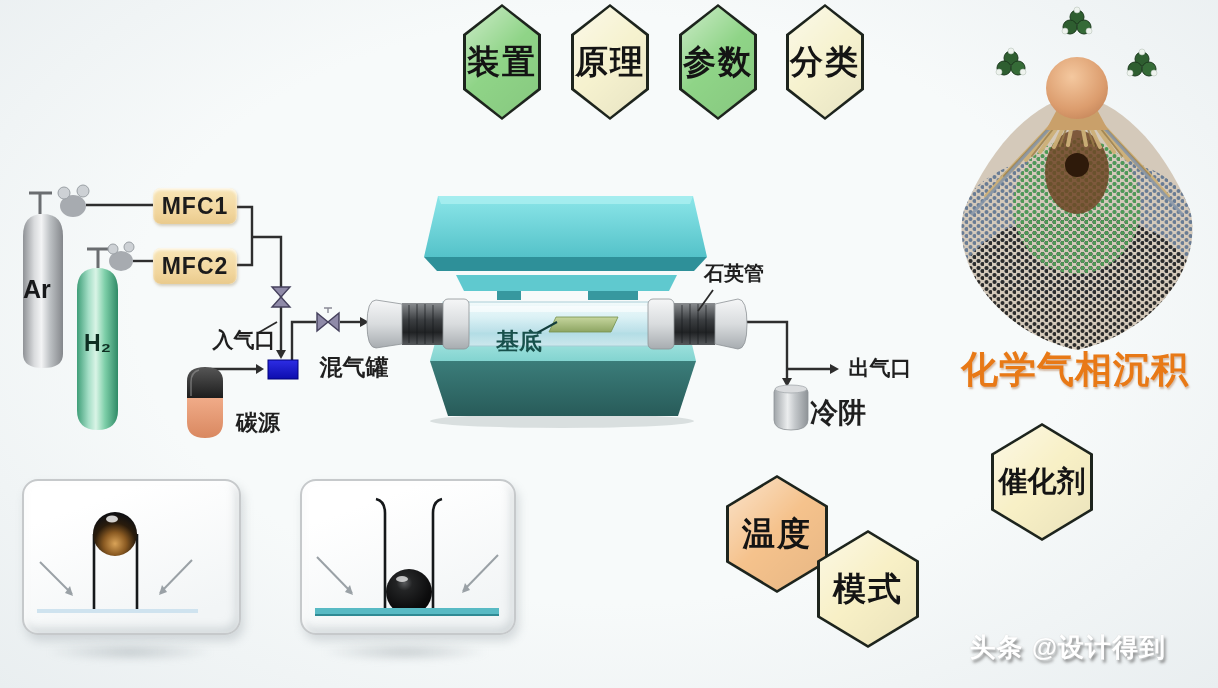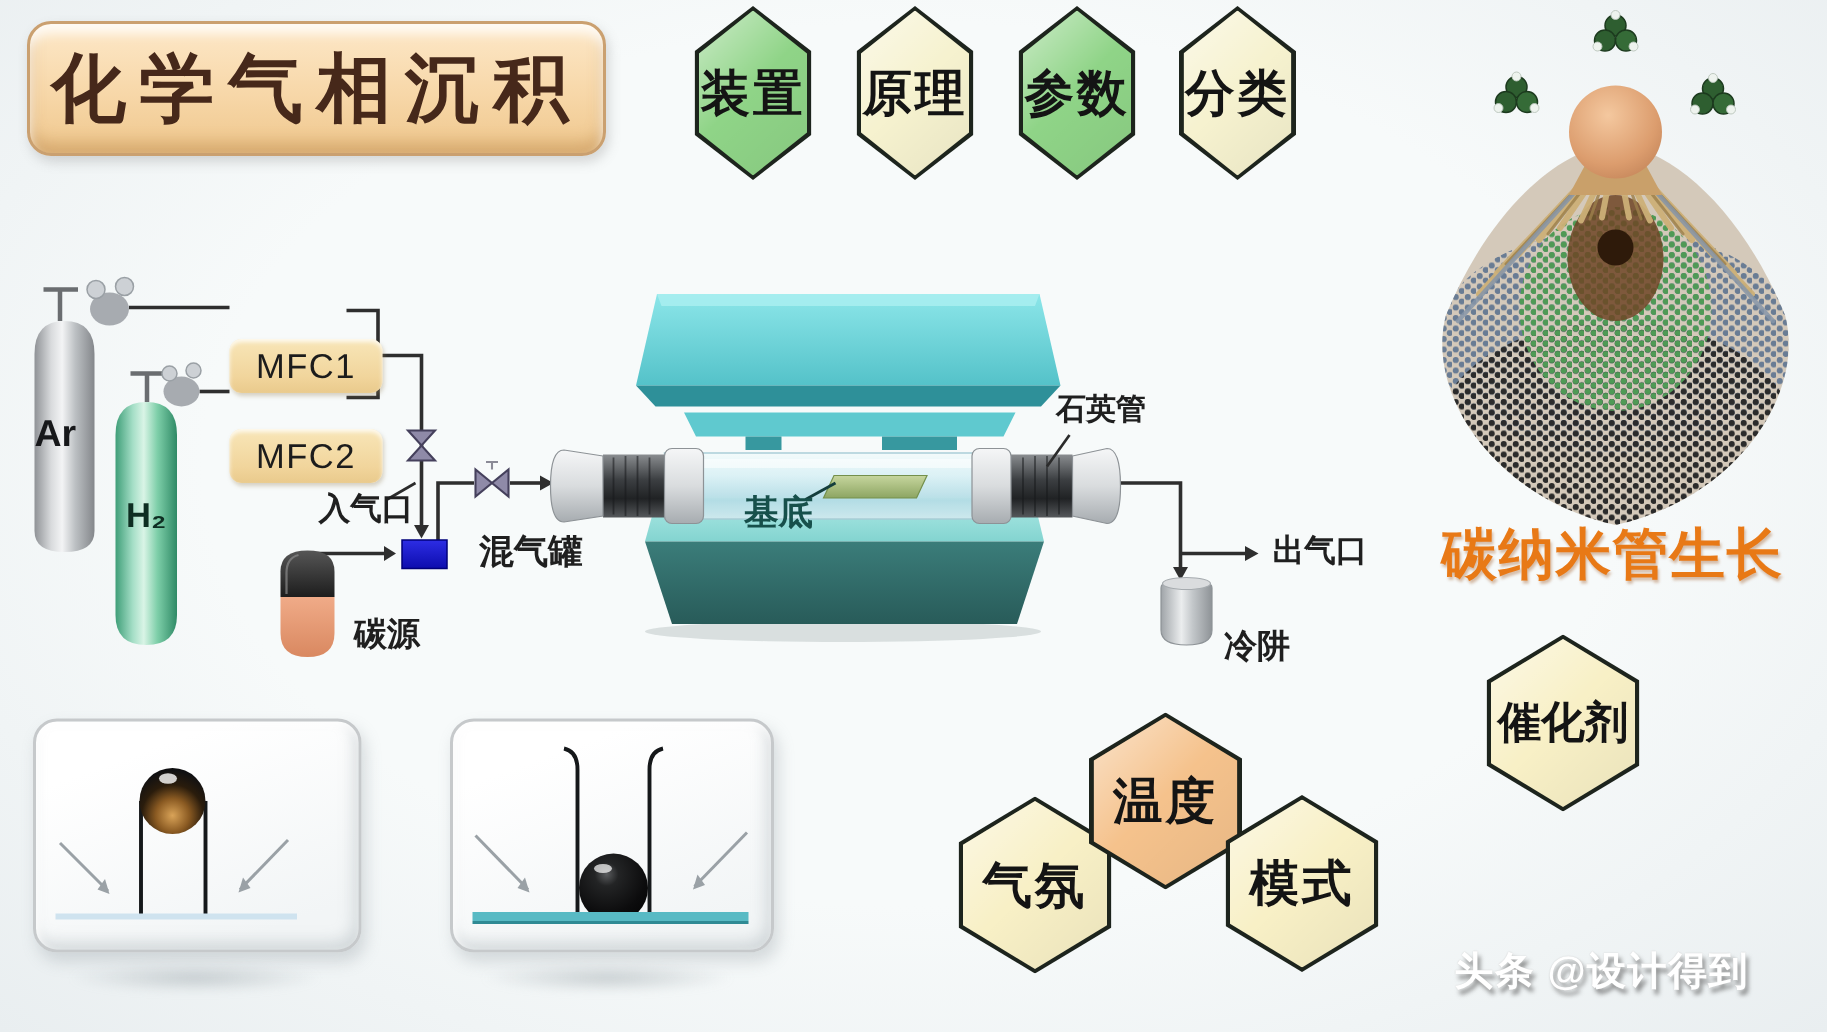--- a/index.html
+++ b/index.html
@@ -26,25 +26,25 @@
   .hex-fill{position:absolute;inset:3px;
     clip-path:polygon(50% 0,100% 26%,100% 74%,50% 100%,0 74%,0 26%);
     background-image:linear-gradient(135deg,rgba(255,255,255,.55),rgba(255,255,255,0) 48%,rgba(0,0,0,.06));}
   .hex-label{position:absolute;inset:0;display:flex;align-items:center;justify-content:center;
     font-size:33px;font-weight:bold;color:#141414;letter-spacing:2px;}
   .hex-label.small{font-size:29px;letter-spacing:0;}
   
   .lbl{position:absolute;font-weight:bold;color:#1f1f1f;text-align:center;line-height:1.05;}
   
   .mfc{
-    position:absolute;width:102px;height:36px;border-radius:8px;
+    position:absolute;width:84px;height:36px;border-radius:8px;
     background:linear-gradient(180deg,#f8e6b8 0%,#f1d59c 70%,#e9ca8c 100%);
     box-shadow:inset 0 2px 3px rgba(255,255,255,.8), 1px 2px 3px rgba(150,130,90,.35);
     display:flex;align-items:center;justify-content:center;
-    font-weight:400;font-size:23px;color:#1c1c1c;letter-spacing:1px;margin-top:38px;
+    font-weight:700;font-size:23px;color:#1c1c1c;letter-spacing:1px;
   }
   
   .card{
     position:absolute;border-radius:16px;
     background:linear-gradient(160deg,#ffffff 20%,#f2f5f6 85%);
     border:2px solid #c6c9cb;
     box-shadow:inset 2px 3px 6px rgba(255,255,255,.9), inset -3px -5px 10px rgba(150,160,165,.35), 3px 6px 10px rgba(140,150,155,.3);
   }
   .refl{position:absolute;border-radius:50%;
     background:radial-gradient(ellipse,rgba(150,160,165,.45),rgba(150,160,165,0) 70%);
@@ -300,23 +300,20 @@
     </g>
 
     <polygon points="140,104 174,104 188,130 126,130" fill="#c9a06a"></polygon>
     <circle cx="157" cy="88" r="31" fill="url(#gBall)"></circle>
 
     <use href="#mol" x="157" y="23"></use>
     <use href="#mol" x="91" y="64"></use>
     <use href="#mol" x="222" y="65"></use>
   </svg>
 
-  <div class="title-box">
-    <span>化学气相沉积</span>
-  </div>
 
   <div class="hex" style="left:463px;top:4px">
     <div class="hex-border"></div>
     <div class="hex-fill" style="background-color: rgb(143, 212, 135);"></div>
     <div class="hex-label">装置</div>
   </div>
   <div class="hex" style="left:679px;top:4px">
     <div class="hex-border"></div>
     <div class="hex-fill" style="background-color: rgb(143, 212, 135);"></div>
     <div class="hex-label">参数</div>
@@ -340,23 +337,23 @@
   </div>
 
   <div class="lbl" style="left:23px;top:276px;width:24px;font-size:25px;color:#17181a">Ar</div>
   <div class="lbl" style="left:77px;top:331px;width:41px;font-size:23px;color:#0e2e22">H₂</div>
   <div class="lbl" style="left:211px;top:329px;width:66px;font-size:21px">入气口</div>
   <div class="lbl" style="left:304px;top:355px;width:100px;font-size:23px">混气罐</div>
   <div class="lbl" style="left:228px;top:411px;width:60px;font-size:22px">碳源</div>
   <div class="lbl" style="left:696px;top:263px;width:76px;font-size:20px">石英管</div>
   <div class="lbl" style="left:489px;top:329px;width:60px;font-size:23px;color:#17504b">基底</div>
   <div class="lbl" style="left:844px;top:357px;width:72px;font-size:21px">出气口</div>
-  <div class="lbl" style="left:810px;top:419px;width:56px;font-size:22px">冷阱</div>
-
-  <div class="cnt-caption">碳纳米管生长</div>
+  <div class="lbl" style="left:810px;top:398px;width:56px;font-size:28px">冷阱</div>
+
+  <div class="cnt-caption">化学气相沉积</div>
 
   <div class="card" style="left:22px;top:479px;width:215px;height:152px">
     <svg width="215" height="152" viewBox="0 0 215 152">
       <defs>
         <radialGradient id="gOrb1" cx="0.5" cy="0.72" r="0.85">
           <stop offset="0" stop-color="#d9a358"></stop>
             <stop offset="0.3" stop-color="#8a5a22"></stop>
           <stop offset="0.55" stop-color="#2a1c0c"></stop>
             <stop offset="0.8" stop-color="#101012"></stop>
           <stop offset="1" stop-color="#000000"></stop>
@@ -391,25 +388,20 @@
       <polygon points="160,112 168,109 163,102" fill="#9aa1a6"></polygon>
       <circle cx="107" cy="111" r="23" fill="url(#gOrb2)"></circle>
       <ellipse cx="100" cy="98" rx="6" ry="3" fill="#ffffff" opacity=".7"></ellipse>
       <rect x="13" y="127" width="184" height="6" fill="#58bac4"></rect>
       <rect x="13" y="133" width="184" height="2" fill="#2f8a94"></rect>
     </svg>
   </div>
   <div class="refl" style="left:45px;top:642px;width:170px;height:20px"></div>
   <div class="refl" style="left:320px;top:642px;width:170px;height:20px"></div>
 
-  <div class="hex big" style="left:639px;top:531px">
-    <div class="hex-border"></div>
-    <div class="hex-fill" style="background-color: rgb(248, 240, 198);"></div>
-    <div class="hex-label">气氛</div>
-  </div>
   <div class="hex big" style="left:726px;top:475px">
     <div class="hex-border"></div>
     <div class="hex-fill" style="background-color: rgb(245, 194, 140);"></div>
     <div class="hex-label">温度</div>
   </div>
   <div class="hex big" style="left:817px;top:530px">
     <div class="hex-border"></div>
     <div class="hex-fill" style="background-color: rgb(248, 240, 198);"></div>
     <div class="hex-label">模式</div>
   </div>

